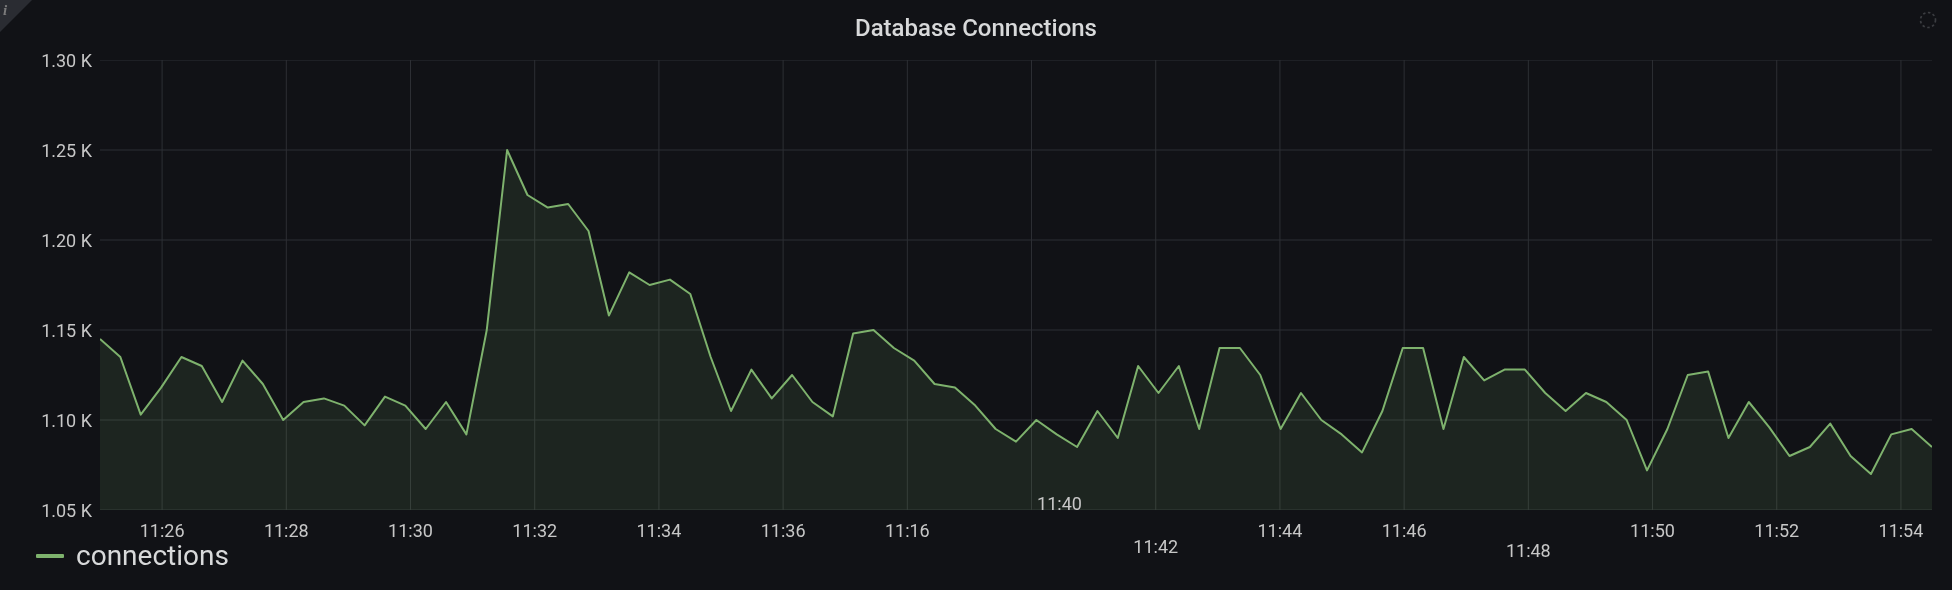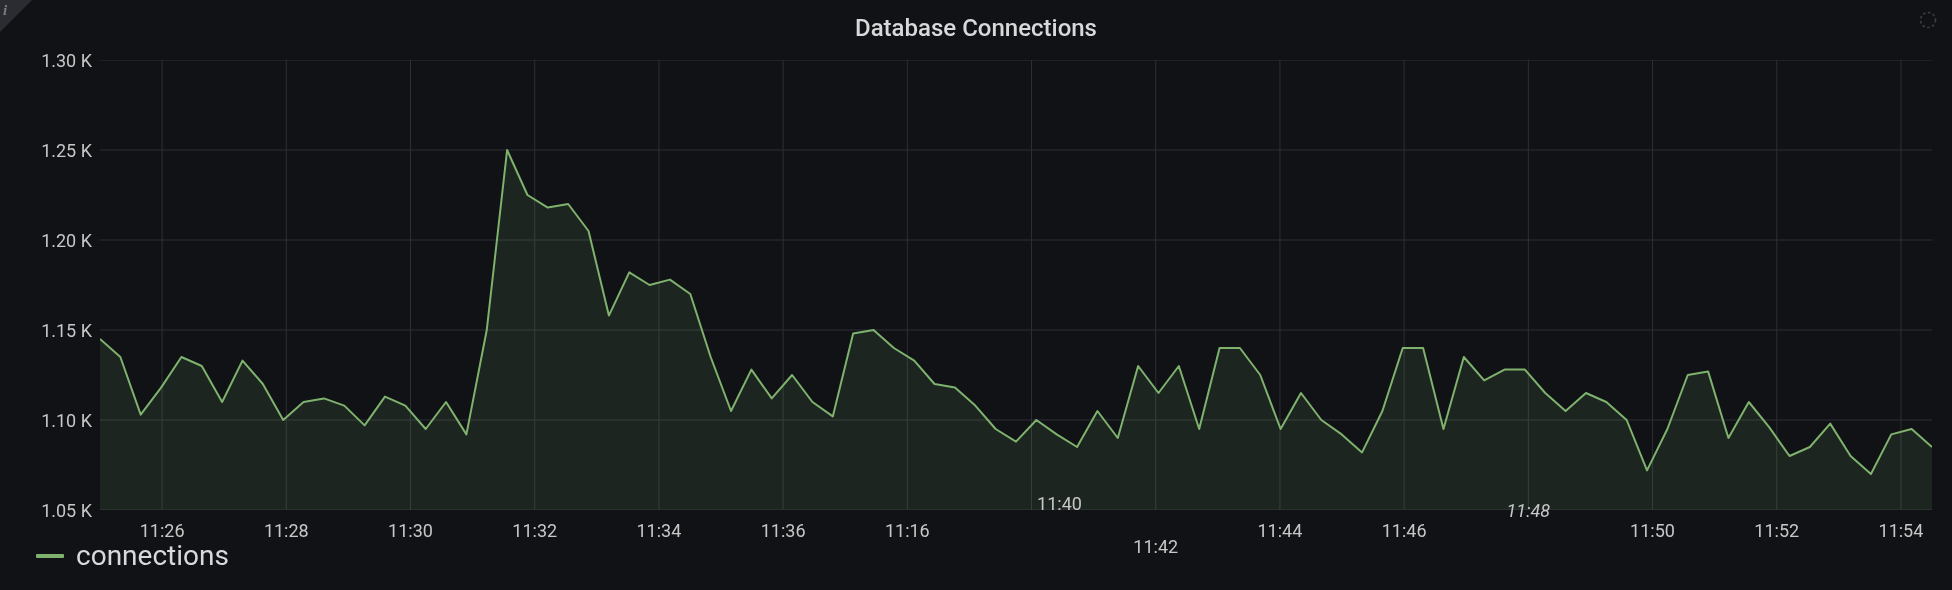--- a/index.html
+++ b/index.html
@@ -74,21 +74,21 @@
       <div class="xtick" style="left: 286.305px; top: 520px;">11:28</div>
       <div class="xtick" style="left: 410.508px; top: 520px;">11:30</div>
       <div class="xtick" style="left: 534.712px; top: 520px;">11:32</div>
       <div class="xtick" style="left: 658.915px; top: 520px;">11:34</div>
       <div class="xtick" style="left: 783.119px; top: 520px;">11:36</div>
       <div class="xtick" style="left: 907.322px; top: 520px;">11:16</div>
       <div class="xtick" style="left: 1031.53px; top: 493px; margin-left: 28px;">11:40</div>
       <div class="xtick" style="left: 1155.73px; top: 536px;">11:42</div>
       <div class="xtick" style="left: 1279.93px; top: 520px;">11:44</div>
       <div class="xtick" style="left: 1404.14px; top: 520px;">11:46</div>
-      <div class="xtick" style="left: 1528.34px; top: 500px; font-style: italic;">11:48</div>
+      <div class="xtick" style="left: 1528.34px; top: 540px;">11:48</div>
       <div class="xtick" style="left: 1652.54px; top: 520px;">11:50</div>
       <div class="xtick" style="left: 1776.75px; top: 520px;">11:52</div>
       <div class="xtick" style="left: 1900.95px; top: 520px;">11:54</div>
     </div>
 
   <div class="legend">
     <span class="swatch"></span>
     <span>connections</span>
   </div>
 

